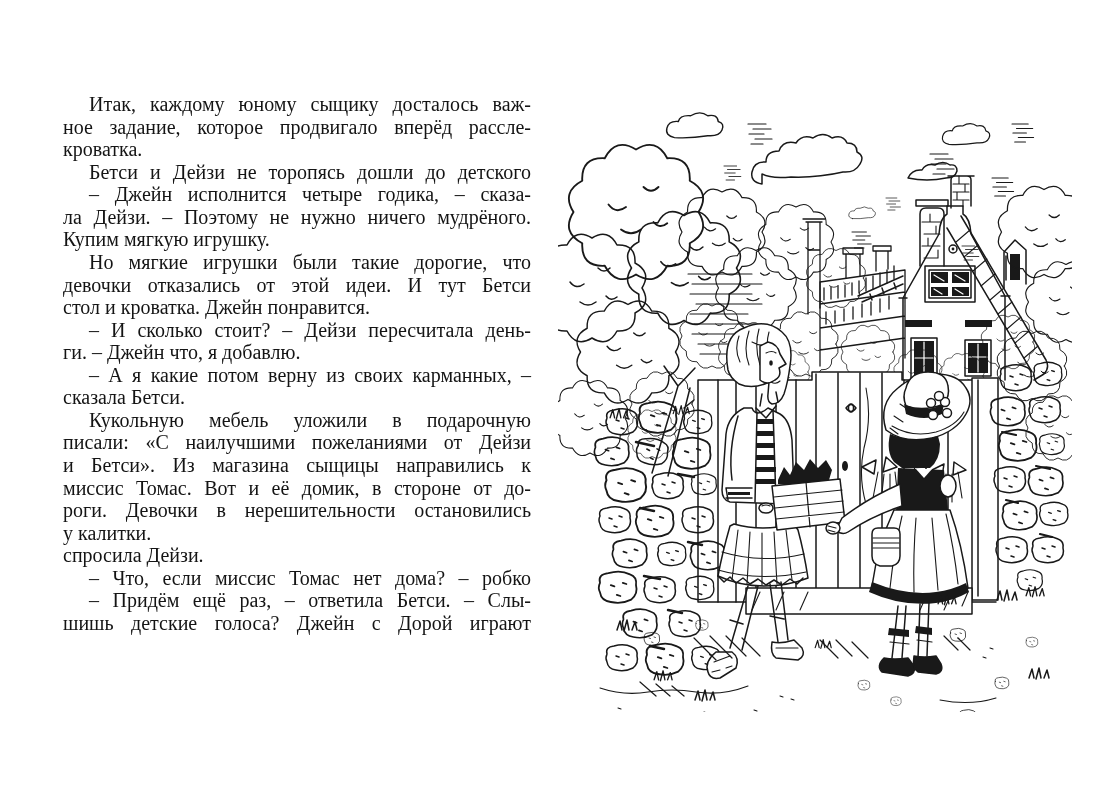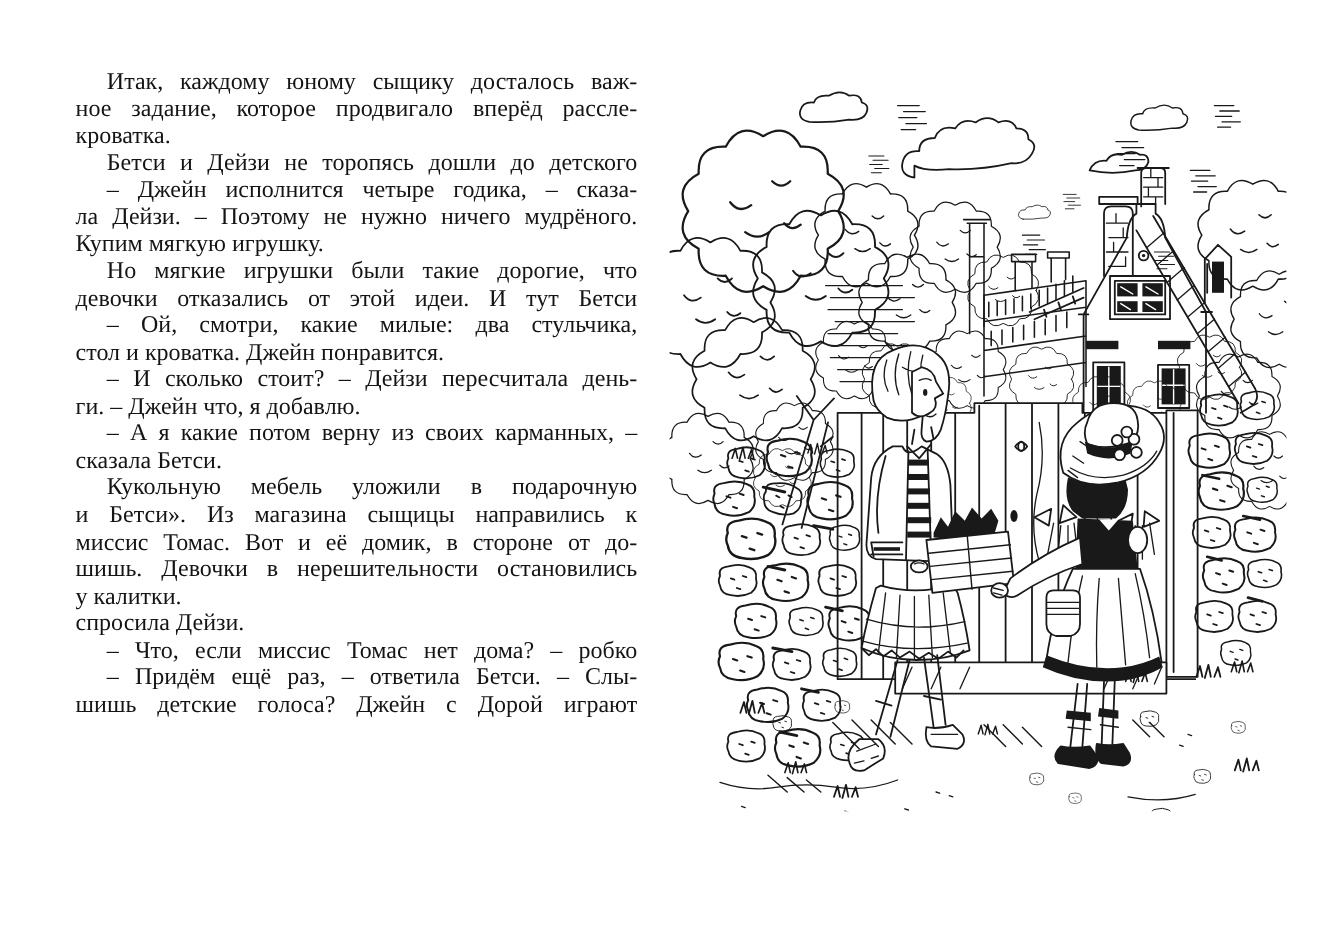--- a/index.html
+++ b/index.html
@@ -1,17 +1,17 @@
 <!DOCTYPE html>
 <html lang="ru"><head>
 <meta charset="utf-8">
 <style>
   html,body{margin:0;padding:0;background:#ffffff;}
   body{width:1100px;height:786px;font-family:"Liberation Serif", serif;color:#141414;}
-  .page{position:relative;width:1100px;height:676px;background:#fff;overflow:hidden;}
+  .page{position:relative;width:1100px;height:676px;background:#fff;overflow:hidden;margin-top:36px;}
   .textcol{position:absolute;left:63px;top:57px;width:468px;font-size:20px;line-height:22.57px;text-justify:inter-word;}
   .ln{text-align:justify;text-align-last:justify;}
   .ln.end{text-align-last:left;}
   .ln.ind{text-indent:26px;}
   .pageno{position:absolute;left:68px;top:709px;font-family:"DejaVu Sans",sans-serif;font-size:17px;font-weight:600;color:#a16207;}
   .illo{position:absolute;left:558px;top:40px;width:514px;height:668px;}
   svg{display:block;}
 </style>
 </head>
 <body>
@@ -21,30 +21,30 @@
   <div class="textcol">
     <div class="ln ind">Итак, каждому юному сыщику досталось важ-</div>
     <div class="ln">ное задание, которое продвигало вперёд рассле-</div>
     <div class="ln end">кроватка.</div>
     <div class="ln ind">Бетси и Дейзи не торопясь дошли до детского</div>
     <div class="ln ind">– Джейн исполнится четыре годика, – сказа-</div>
     <div class="ln">ла Дейзи. – Поэтому не нужно ничего мудрёного.</div>
     <div class="ln end">Купим мягкую игрушку.</div>
     <div class="ln ind">Но мягкие игрушки были такие дорогие, что</div>
     <div class="ln">девочки отказались от этой идеи. И тут Бетси</div>
-    <div class="ln ind">– Ой, смотри, какие милые: два стульчика,</div>
     <div class="ln end">стол и кроватка. Джейн понравится.</div>
     <div class="ln ind">– И сколько стоит? – Дейзи пересчитала день-</div>
     <div class="ln end">ги. – Джейн что, я добавлю.</div>
     <div class="ln ind">– А я какие потом верну из своих карманных, –</div>
     <div class="ln end">сказала Бетси.</div>
     <div class="ln ind">Кукольную мебель уложили в подарочную</div>
+    <div class="ln">писали: «С наилучшими пожеланиями от Дейзи</div>
     <div class="ln">и Бетси». Из магазина сыщицы направились к</div>
     <div class="ln">миссис Томас. Вот и её домик, в стороне от до-</div>
-    <div class="ln">шишь. Девочки в нерешительности остановились</div>
+    <div class="ln">роги. Девочки в нерешительности остановились</div>
     <div class="ln end">у калитки.</div>
     <div class="ln end">спросила Дейзи.</div>
     <div class="ln ind">– Что, если миссис Томас нет дома? – робко</div>
     <div class="ln ind">– Придём ещё раз, – ответила Бетси. – Слы-</div>
     <div class="ln">шишь детские голоса? Джейн с Дорой играют</div>
   </div>
 
   <div class="pageno">98</div>
 
   <div class="illo">

